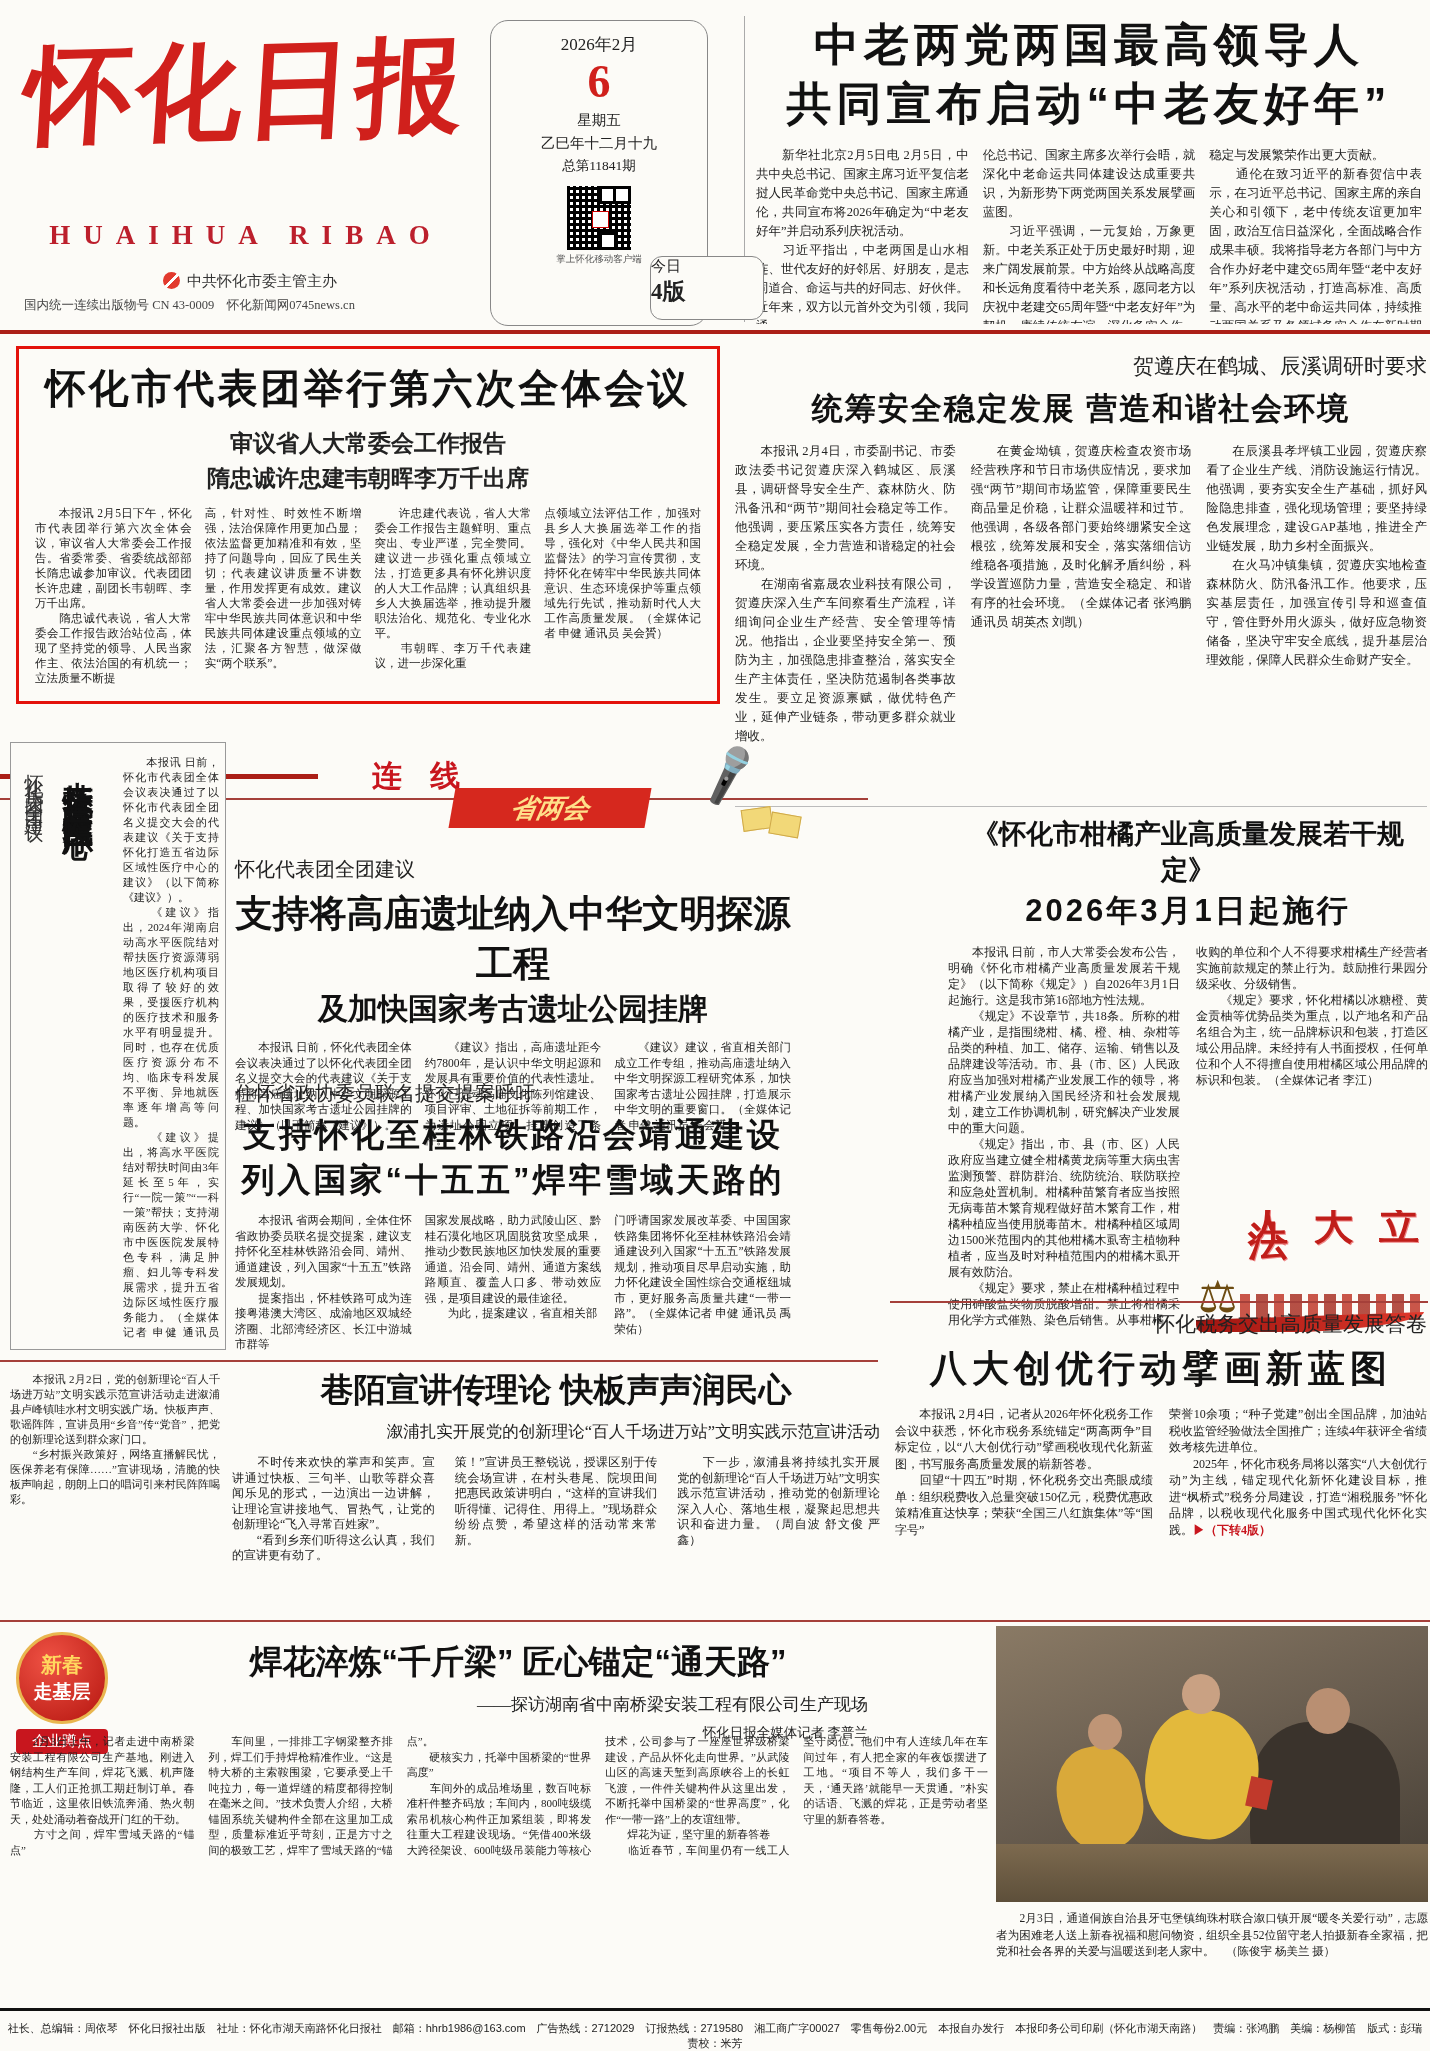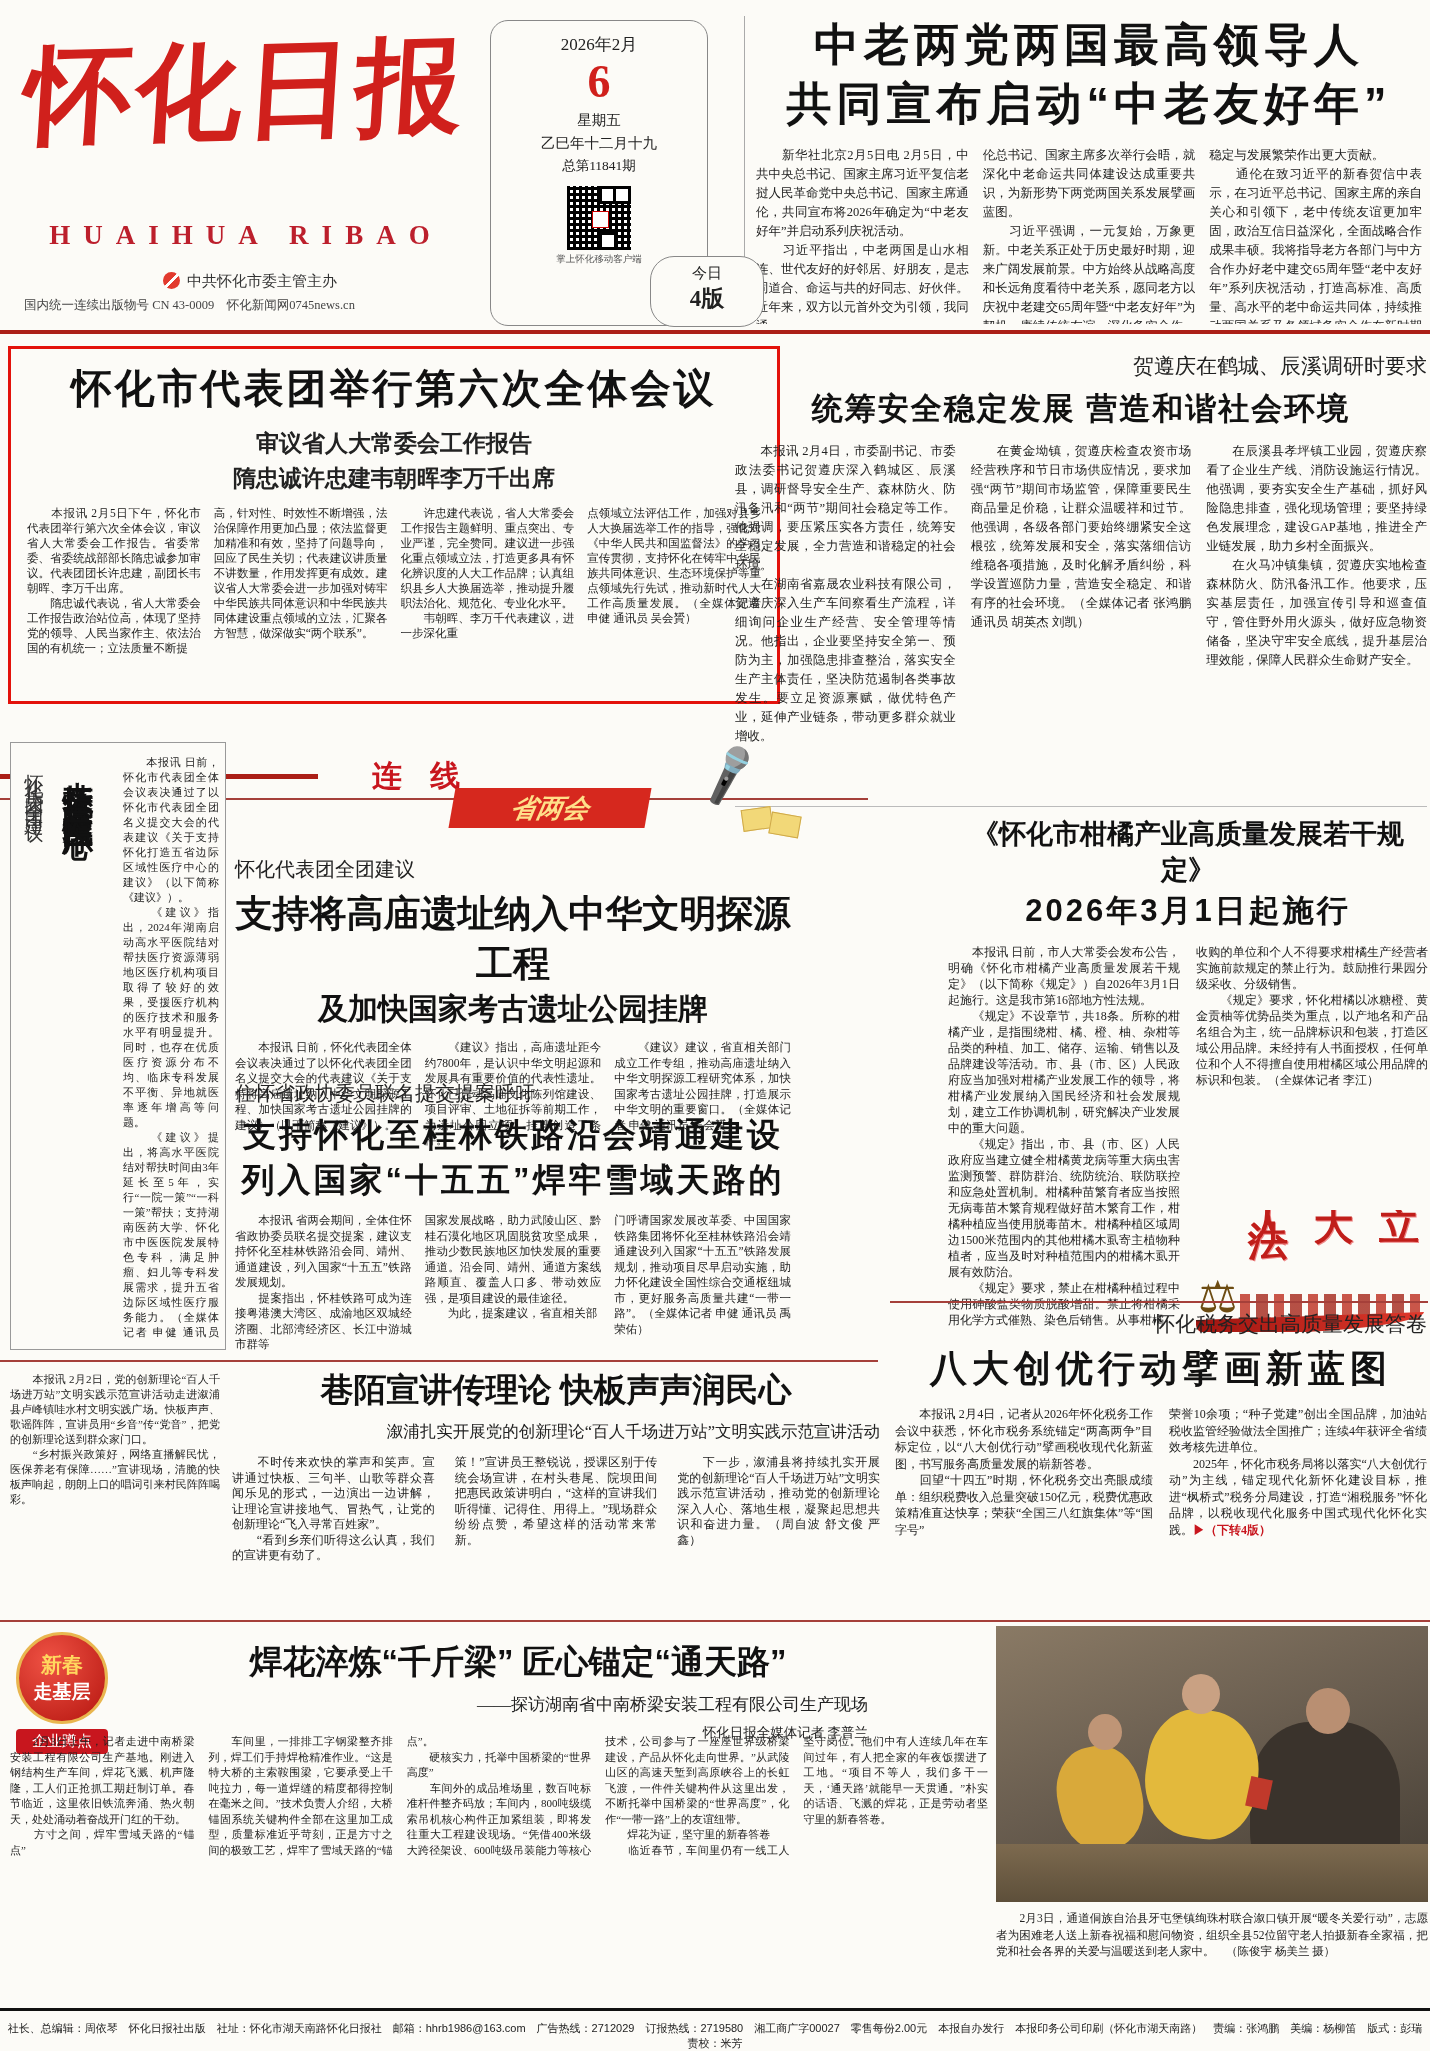--- a/index.html
+++ b/index.html
@@ -19,21 +19,21 @@
   .datebox{border:1.5px solid #888;border-radius:18px;text-align:center;padding-top:12px;background:#fcfbf7}
   .d-m{font-size:17px}
   .d-day{font-size:46px;color:#d0201c;font-weight:700;line-height:1.15}
   .d-w,.d-l{font-size:14.5px;line-height:1.6}
   .d-i{font-size:13.5px;line-height:1.7}
   .qr{width:64px;height:64px;margin:8px auto 0;background:repeating-linear-gradient(0deg,#000 0 3px,transparent 3px 6px),repeating-linear-gradient(90deg,#000 0 3px,#fff 3px 6px);position:relative}
   .qr i{position:absolute;width:12px;height:12px;border:3px solid #000;background:#fff}
   .qr .c2{right:0}.qr .c3{bottom:0}
   .qr u{position:absolute;left:25px;top:25px;width:15px;height:15px;background:#fff;border:1px solid #c00}
   .qr-cap{font-size:9.5px;color:#555;margin-top:3px}
-  .edbox{border:1.5px solid #888;border-radius:24px;background:#fcfbf7;text-align:center;z-index:3;padding-top:7px}
+  .edbox{border:1.5px solid #888;border-radius:12px;background:#fcfbf7;text-align:left;z-index:3;}
   .ed1{font-size:15px;display:block}.ed2{font-size:23px;font-weight:700;display:block}
   
   .bigh{font-family:"Liberation Sans",sans-serif;font-weight:900;color:#111;text-align:center}
   .lead-h{font-size:45px;letter-spacing:5px;line-height:1.3}
   .rule{background:#ab1f17}
   .thin{background:#a5403a}
   .grayline{background:#bbb}
   .body-sm{font-size:12.5px;line-height:1.52}
   
   .meetbox{border:3px solid #e3120b;background:#fcfbf7;padding:6px 16px;box-sizing:border-box}
@@ -119,21 +119,21 @@
 　　习近平指出，中老两国是山水相连、世代友好的好邻居、好朋友，是志同道合、命运与共的好同志、好伙伴。近年来，双方以元首外交为引领，我同通</div>
       <div>伦总书记、国家主席多次举行会晤，就深化中老命运共同体建设达成重要共识，为新形势下两党两国关系发展擘画蓝图。
 　　习近平强调，一元复始，万象更新。中老关系正处于历史最好时期，迎来广阔发展前景。中方始终从战略高度和长远角度看待中老关系，愿同老方以庆祝中老建交65周年暨“中老友好年”为契机，赓续传统友谊，深化务实合作，加强战略协作，推动中老命运共同体建设走在国与国关系的前列，为促进地区和平</div>
       <div>稳定与发展繁荣作出更大贡献。
 　　通伦在致习近平的新春贺信中表示，在习近平总书记、国家主席的亲自关心和引领下，老中传统友谊更加牢固，政治互信日益深化，全面战略合作成果丰硕。我将指导老方各部门与中方合作办好老中建交65周年暨“老中友好年”系列庆祝活动，打造高标准、高质量、高水平的老中命运共同体，持续推动两国关系及各领域务实合作在新时期迈向新高度，为构建人类命运共同体作出示范。</div>
     </div>
   </div>
 
   <div class="abs rule" style="left:0;top:330px;width:1430px;height:4px"></div>
 
-  <div class="abs meetbox" style="left:8px;top:346px;width:772px;height:358px">
+  <div class="abs meetbox" style="left:16px;top:346px;width:704px;height:358px">
     <div class="bigh meet-t">怀化市代表团举行第六次全体会议</div>
     <div class="meet-s" style="margin-top:12px">审议省人大常委会工作报告</div>
     <div class="meet-s" style="margin-top:4px">隋忠诚许忠建韦朝晖李万千出席</div>
     <div class="cols" style="margin-top:12px;height:186px;font-size:11.5px;line-height:15px;gap:13px">
       <div>　　本报讯 2月5日下午，怀化市代表团举行第六次全体会议，审议省人大常委会工作报告。省委常委、省委统战部部长隋忠诚参加审议。代表团团长许忠建，副团长韦朝晖、李万千出席。
 　　隋忠诚代表说，省人大常委会工作报告政治站位高，体现了坚持党的领导、人民当家作主、依法治国的有机统一；立法质量不断提</div>
       <div>高，针对性、时效性不断增强，法治保障作用更加凸显；依法监督更加精准和有效，坚持了问题导向，回应了民生关切；代表建议讲质量不讲数量，作用发挥更有成效。建议省人大常委会进一步加强对铸牢中华民族共同体意识和中华民族共同体建设重点领域的立法，汇聚各方智慧，做深做实“两个联系”。</div>
       <div>　　许忠建代表说，省人大常委会工作报告主题鲜明、重点突出、专业严谨，完全赞同。建议进一步强化重点领域立法，打造更多具有怀化辨识度的人大工作品牌；认真组织县乡人大换届选举，推动提升履职法治化、规范化、专业化水平。
 　　韦朝晖、李万千代表建议，进一步深化重</div>
       <div>点领域立法评估工作，加强对县乡人大换届选举工作的指导，强化对《中华人民共和国监督法》的学习宣传贯彻，支持怀化在铸牢中华民族共同体意识、生态环境保护等重点领域先行先试，推动新时代人大工作高质量发展。（全媒体记者 申健 通讯员 吴会贇）</div>

